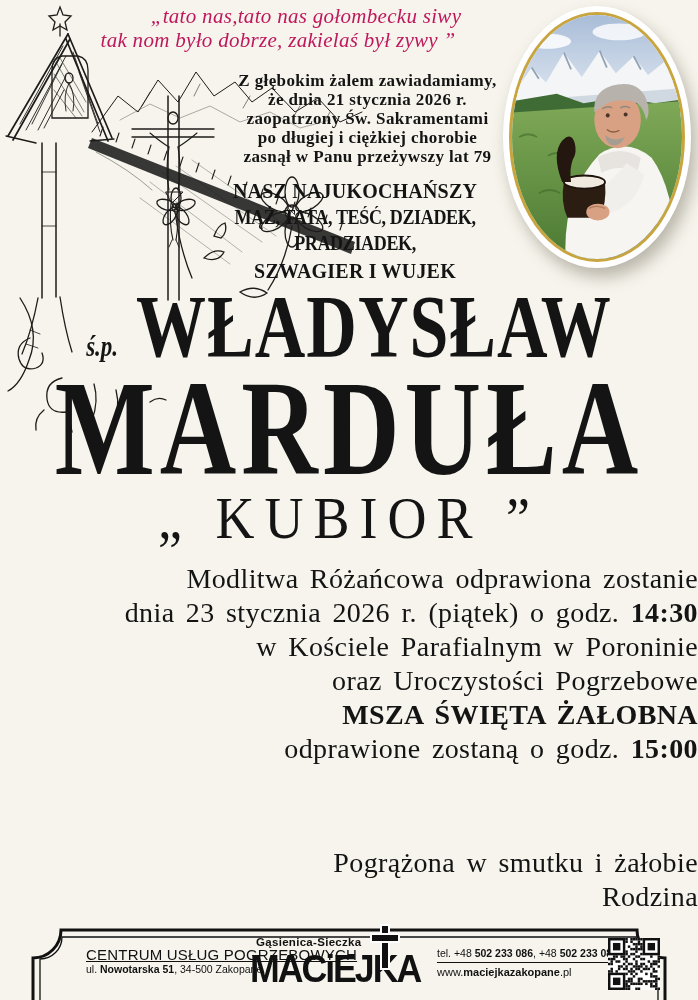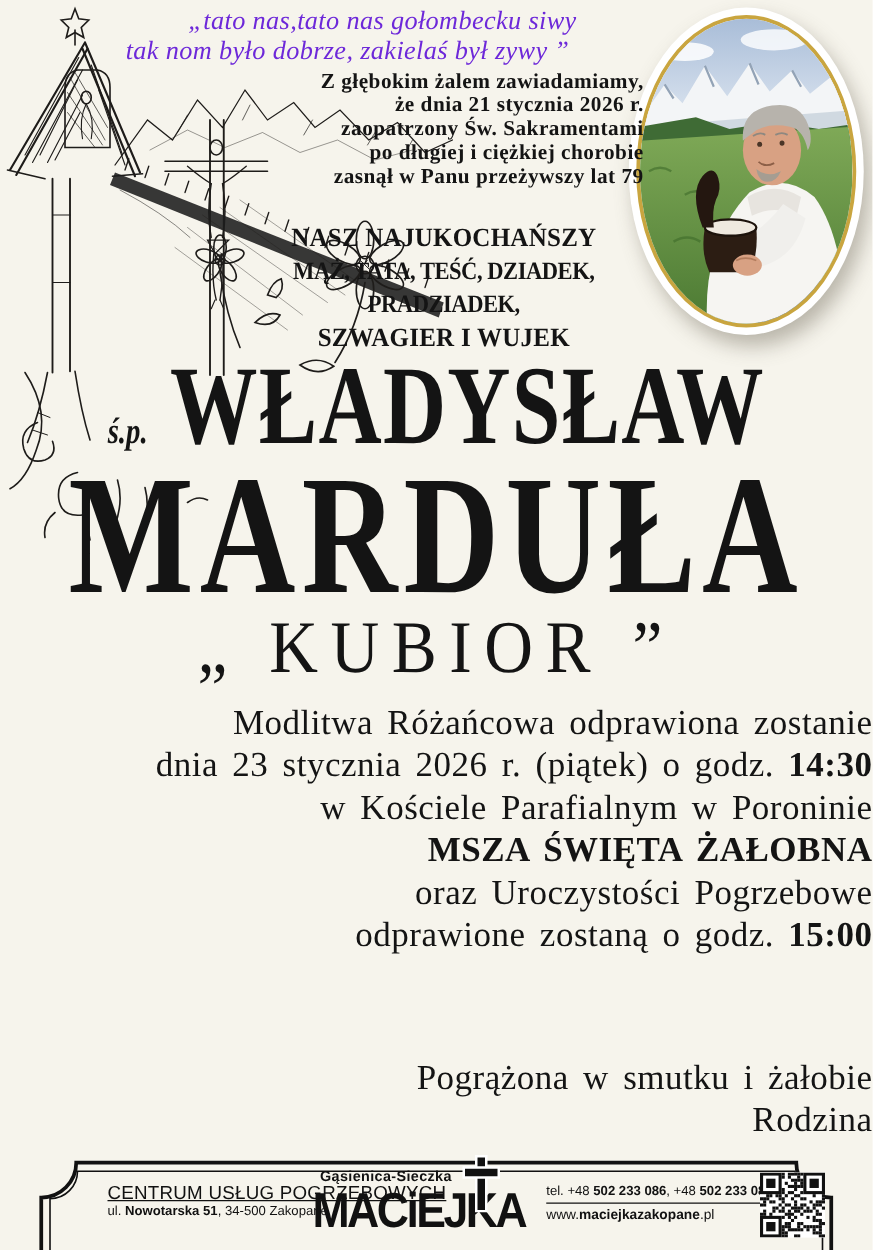--- a/index.html
+++ b/index.html
@@ -5,27 +5,27 @@
   html,body{margin:0;padding:0;}
   #poster{
     position:relative; width:698px; height:1000px; overflow:hidden;
     background:#f6f4ec; color:#141414;
     font-family:"Liberation Serif", serif;
   }
   
   .quote{
     position:absolute; top:4px; left:58px; width:440px;
     font-style:italic; font-size:21px; line-height:24px; text-align:center;
-    letter-spacing:.3px; color:#6d28d9;
+    letter-spacing:.3px; color:#be185d;
   }
   .quote .q1{padding-left:56px;}
   
   .announce{
-    position:absolute; top:55px; left:220px; width:295px;
-    font-weight:bold; font-size:17px; line-height:19px; text-align:right;
+    position:absolute; top:71px; left:220px; width:295px;
+    font-weight:bold; font-size:17px; line-height:19px; text-align:center;
     letter-spacing:.4px;
   }
   
   .relatives{
     position:absolute; top:178px; left:172px; width:366px;
     font-weight:bold; text-align:center; line-height:25px;
     transform:scale(1,1.05); transform-origin:50% 0;
   }
   .relatives .r1,.relatives .r3{font-size:20px; letter-spacing:.2px;}
   .relatives .r2{font-size:19px; letter-spacing:-.4px; display:inline-block; transform:scaleX(.95); transform-origin:center;}
@@ -253,22 +253,22 @@
   <div class="name-first">
     <span class="sp">ś.p.</span><span>WŁADYSŁAW</span>
   </div>
   <div class="name-last">MARDUŁA</div>
   <div class="nickname">„ KUBIOR ”</div>
 
   <div class="ceremony">
     <div>Modlitwa Różańcowa odprawiona zostanie</div>
     <div><span>dnia 23 stycznia 2026 r. (piątek) o godz. </span><b>14:30</b></div>
     <div>w Kościele Parafialnym w Poroninie</div>
+    <div>oraz Uroczystości Pogrzebowe</div>
     <div><b>MSZA ŚWIĘTA ŻAŁOBNA</b></div>
-    <div>oraz Uroczystości Pogrzebowe</div>
     <div><span>odprawione zostaną o godz. </span><b>15:00</b></div>
   </div>
 
   <div class="farewell">
     <div>Pogrążona w smutku i żałobie</div>
     <div>Rodzina</div>
   </div>
 
   <svg class="footer-frame" width="698" height="75" viewBox="0 0 698 75">
     <path d="M33 75 V33 A28 28 0 0 0 61 5 H637 A28 28 0 0 0 665 33 V75" fill="none" stroke="#111" stroke-width="3"></path>

